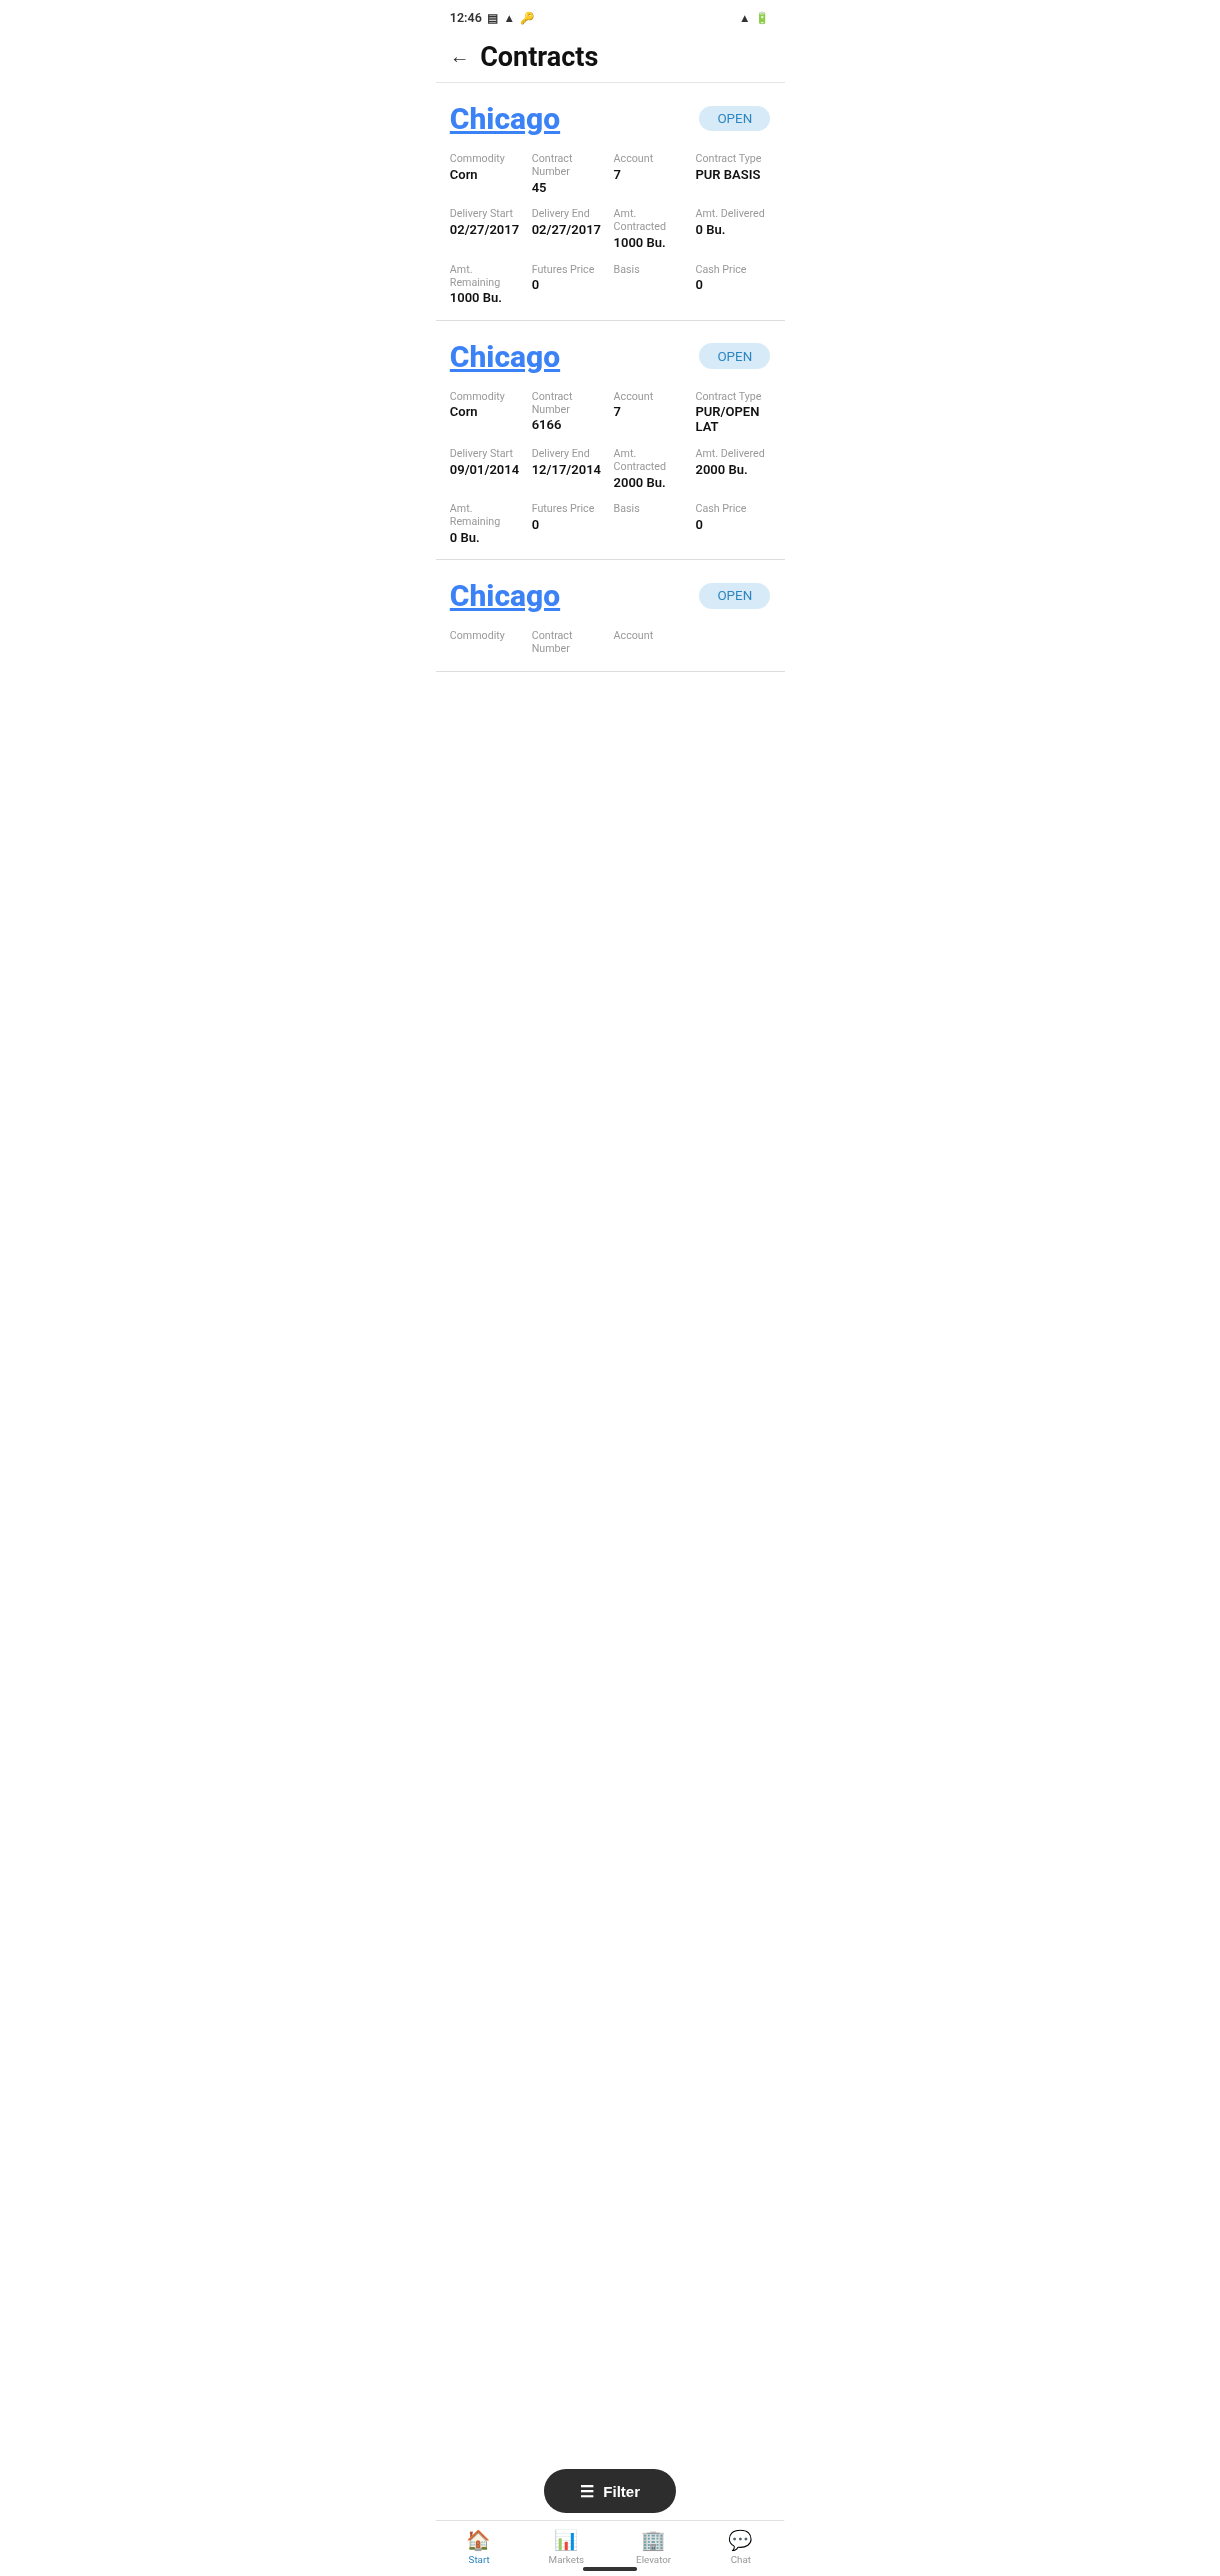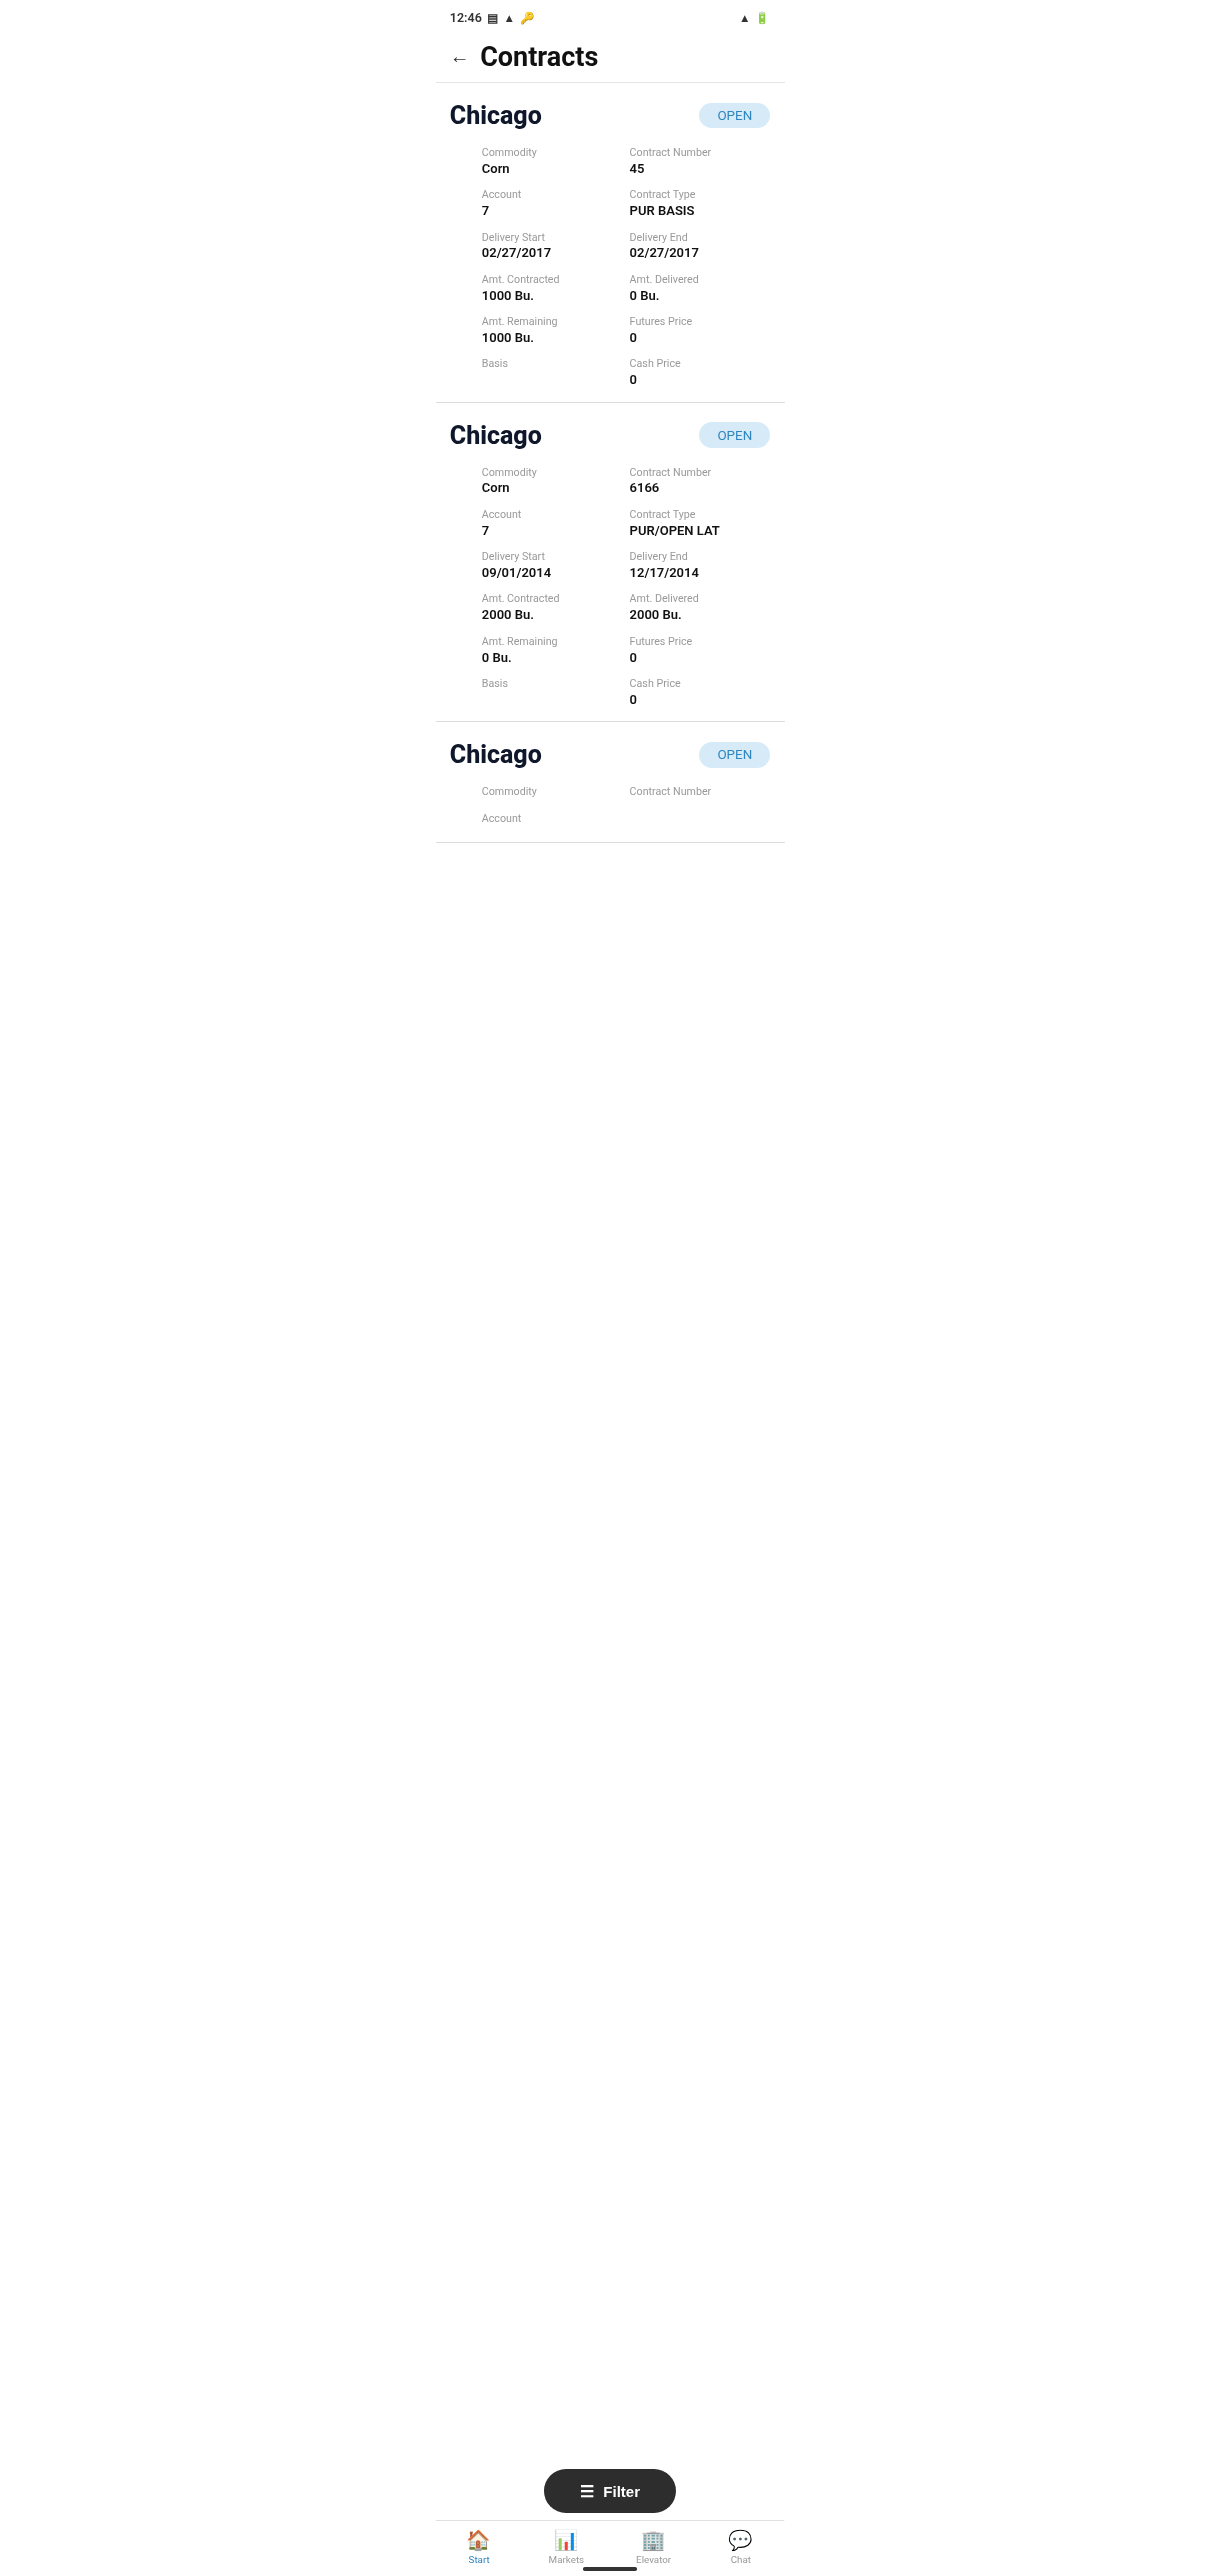--- a/index.html
+++ b/index.html
@@ -72,39 +72,39 @@
       padding: 18px 14.3px 14.3px;
       border-bottom: 0.9px solid #ddd;
     }
     .card-header {
       display: flex;
       justify-content: space-between;
       align-items: center;
       margin-bottom: 16px;
     }
     .location-name {
-      font-size: 25px;
+      font-size: 30px;
       font-weight: 800;
-      color: #0f172a;
+      color: #3b82f6;
+      text-decoration: underline;
     }
     .status-badge {
       background: #d6eaf8;
       color: #2e86c1;
       border-radius: 18px;
       padding: 5.4px 18px;
       font-size: 13.4px;
       font-weight: 400;
     }
 
     
     .fields-grid {
       display: grid;
-      grid-template-columns: 1fr 1fr;
+      grid-template-columns: 1fr 1fr 1fr 1fr;
       gap: 12.5px 7.2px;
-      margin-left: 32px;
     }
     .field-item {}
     .field-label {
       font-size: 10.7px;
       color: #999;
       margin-bottom: 1.8px;
     }
     .field-value {
       font-size: 13px;
       font-weight: 600;

